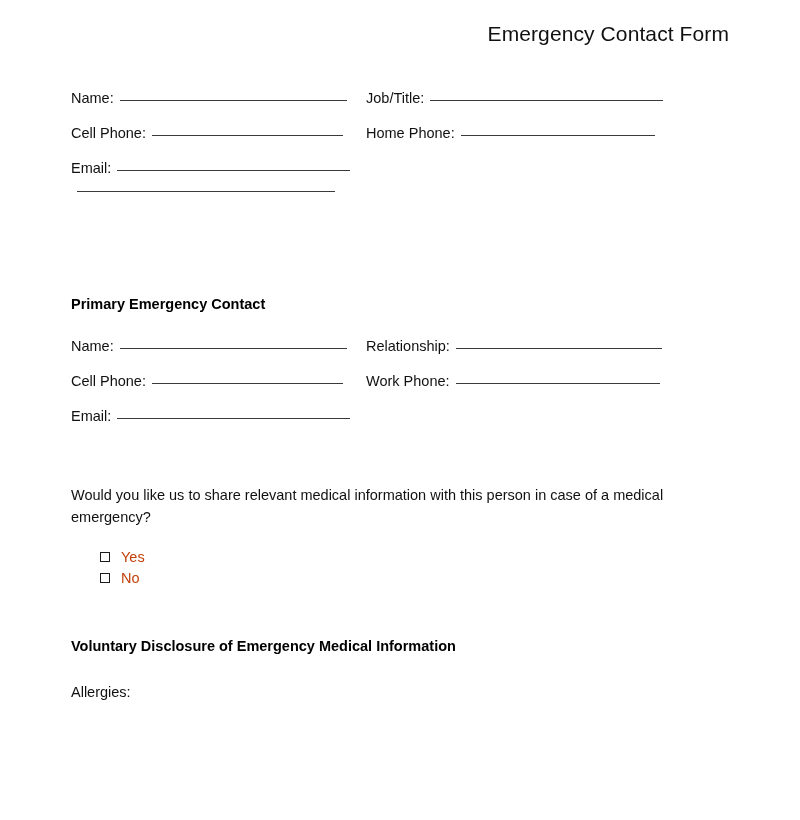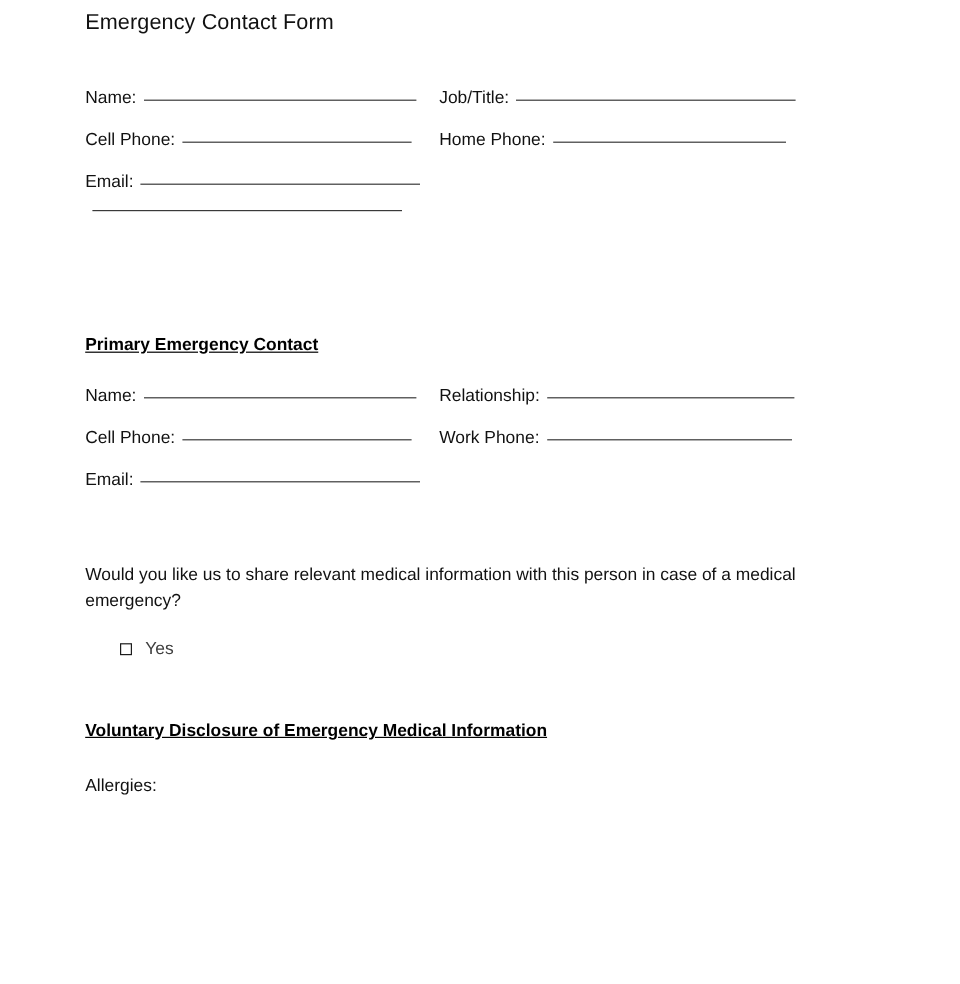--- a/index.html
+++ b/index.html
@@ -22,26 +22,27 @@
     width: 800px;
     height: 820px;
     background: #ffffff;
     box-sizing: border-box;
     padding: 0 71px;
   }
 
   
   .form-title {
     margin: 0;
-    padding-top: 4px;
-    font-size: 18px;
+    padding-top: 20px;
+    font-size: 21px;
     font-weight: normal;
     letter-spacing: 0.1px;
     line-height: 28px;
     color: #111111;
+    text-align: right;
   }
 
   
   .field-block {
     margin-top: 40px;
     text-align: right;
   }
   .field-row {
     display: flex;
     align-items: baseline;
@@ -92,21 +93,20 @@
   .rule-p-cellphone { width: 191px; }
   .rule-workphone   { width: 204px; }
   .rule-p-email     { width: 233px; }
 
   
   .section-heading {
     font-size: 14.5px;
     font-weight: bold;
     line-height: 20px;
     color: #000000;
-    text-decoration: underline;
   }
   .section-primary {
     margin-top: 66px;
   }
   .section-voluntary {
     margin-top: 48px;
   }
 
   
   .para {
@@ -139,21 +139,21 @@
     border: 1.3px solid #1c1c1c;
     background: #ffffff;
     box-sizing: border-box;
     flex: 0 0 10px;
     display: inline-block;
   }
   .checkbox-label {
     font-size: 14.5px;
     line-height: 20px;
     margin-left: 11px;
-    color: #404040;
+    color: #c2410c;
     text-align: center;
   }
 
   
   .disclosure-label {
     font-size: 14.5px;
     line-height: 20px;
     color: #111111;
     margin-top: 26px;
   }
@@ -242,20 +242,24 @@
 
     </div>
 
     <div class="para para-consent">Would you like us to share relevant medical information with this person in case of a medical emergency?</div>
 
     <div class="checkbox-list">
       <div class="checkbox-row">
         <span class="checkbox-box"></span>
         <span class="checkbox-label">Yes</span>
       </div>
+      <div class="checkbox-row">
+        <span class="checkbox-box"></span>
+        <span class="checkbox-label">No</span>
+      </div>
     </div>
 
   </div>
 
   <div class="section-voluntary">
 
     <div class="section-heading">Voluntary Disclosure of Emergency Medical Information</div>
 
 
     <div class="disclosure-label">Allergies:</div>

